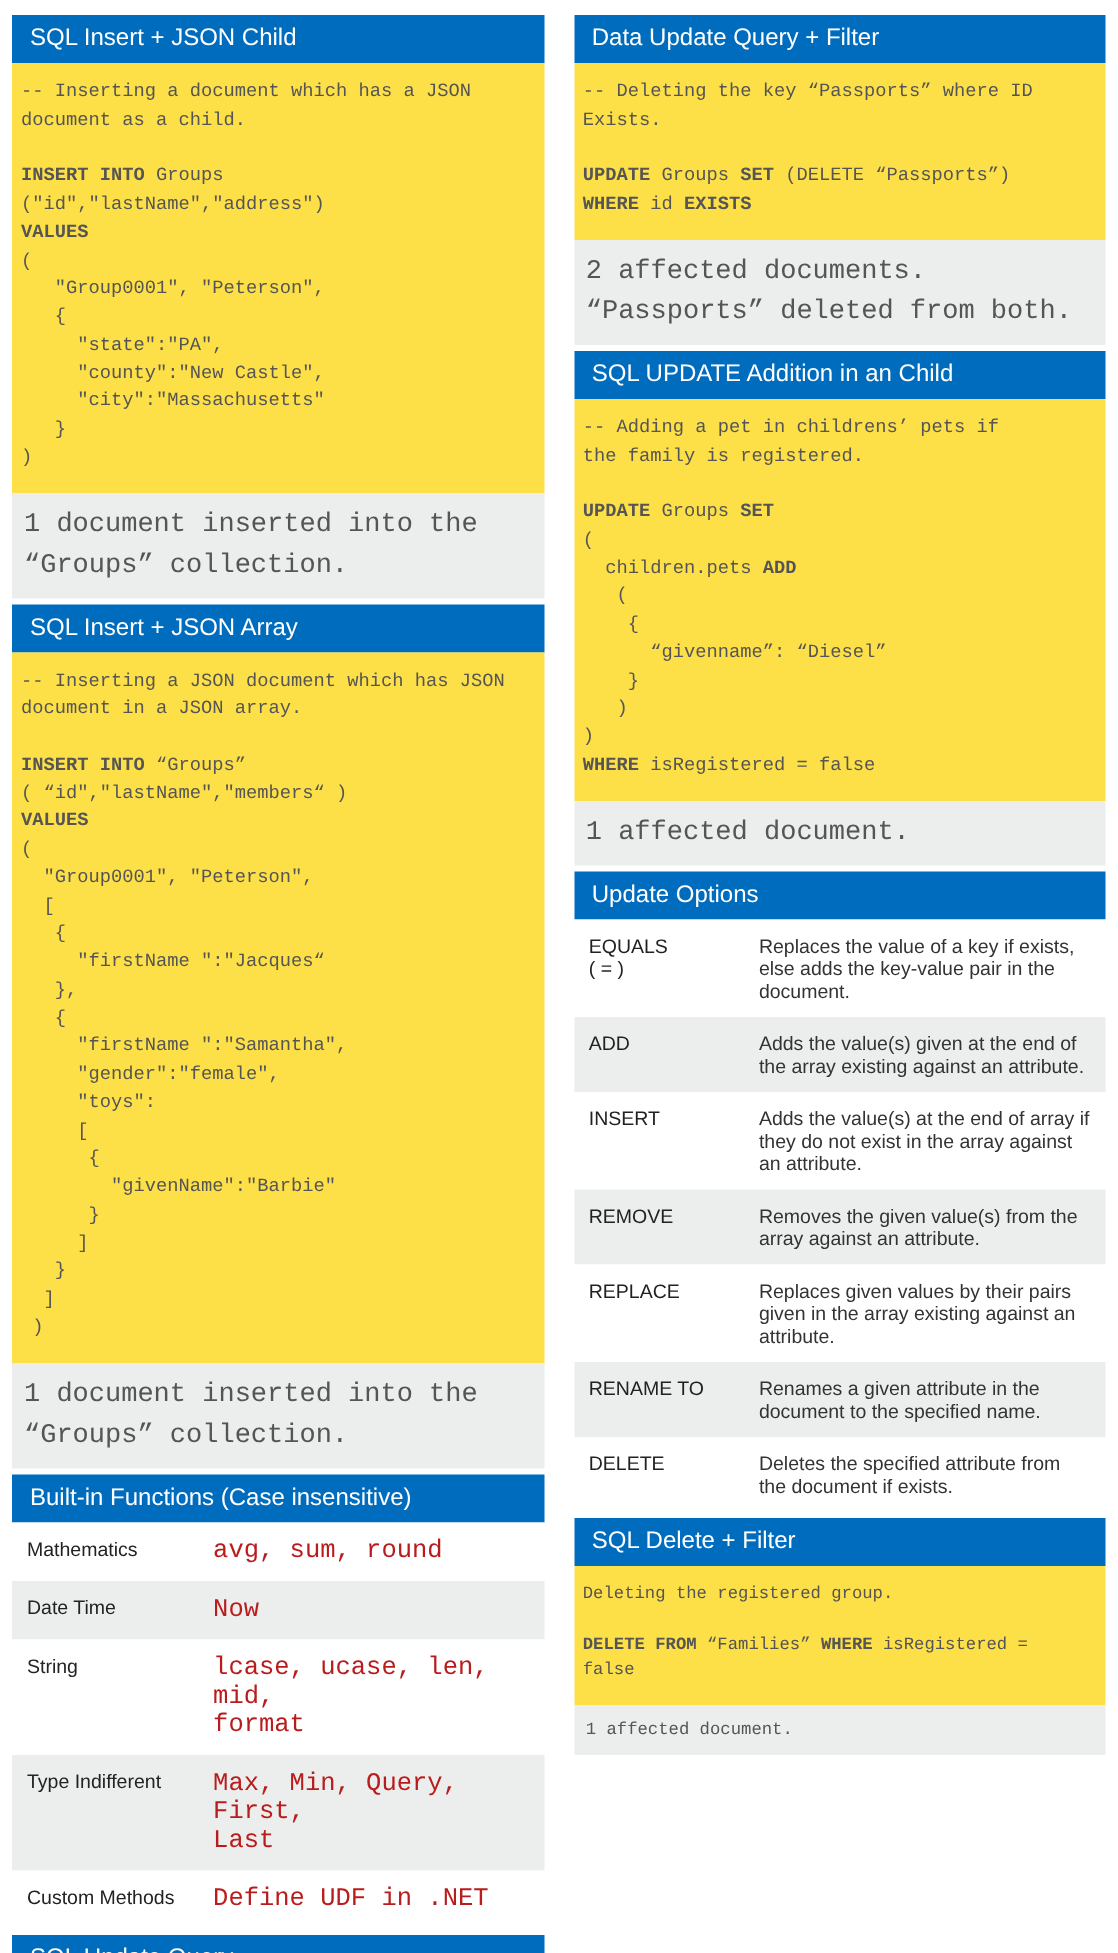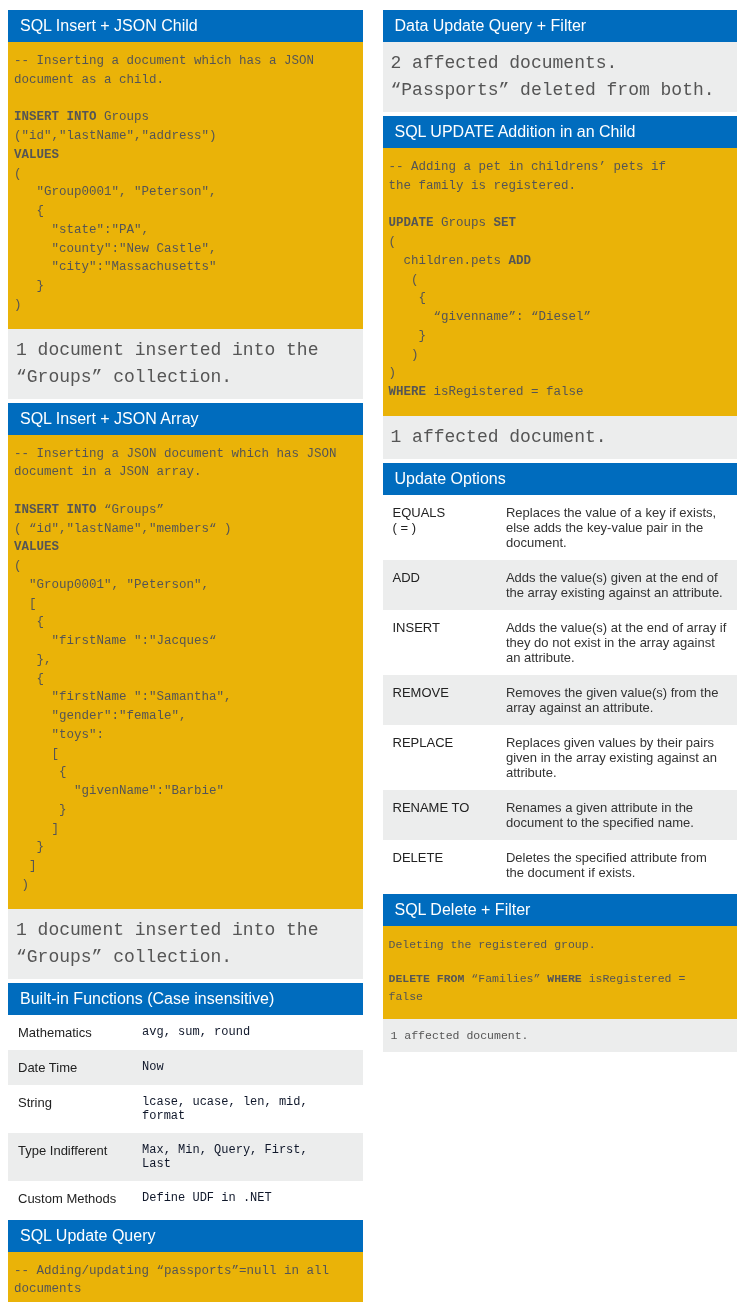--- a/index.html
+++ b/index.html
@@ -21,35 +21,35 @@
     font-weight: 300;
     padding: 7px 12px;
   }
   .code-block {
     font-family: "Courier New", monospace;
     font-size: 12.5px;
     line-height: 1.5;
     white-space: pre;
     color: #555;
     padding: 10px 6px 14px;
-    background: #eab308;
+    background: #fde047;
   }
   .result-block {
     font-family: "Courier New", monospace;
     font-size: 18px;
     line-height: 1.5;
     padding: 8px 8px;
     background: #eceded;
     color: #555;
   }
   .tbl { width: 100%; border-collapse: collapse; font-size: 13px; }
   .tbl td { padding: 10px 10px; vertical-align: top; }
   .tbl tr:nth-child(odd) td { background: #fff; }
   .tbl tr:nth-child(even) td { background: #eceded; }
-  .tbl .mono { font-family: "Courier New", monospace; font-size: 12px; color:#0f172a; }
+  .tbl .mono { font-family: "Courier New", monospace; font-size: 17px; color:#b91c1c; }
   .tbl .label { font-weight: 400; color:#222; width:35%; }
   .opt-key { font-weight: 400; color:#222; width:32%; }
 </style>
 </head>
 <body>
 
 <div class="columns">
 
   <div class="col">
 
@@ -141,20 +141,25 @@
  Groups  (“Passports”= null)</div>
 
     </div>
 
   </div>
 
   <div class="col">
 
     <div class="card">
       <div class="card-header">Data Update Query + Filter</div>
+      <div class="code-block">-- Deleting the key “Passports” where ID
+Exists.
+
+<b>UPDATE</b> Groups <b>SET</b> (DELETE “Passports”)
+<b>WHERE</b> id <b>EXISTS</b></div>
       <div class="result-block">2 affected documents. “Passports” deleted
 from both.</div>
     </div>
 
     <div class="card">
       <div class="card-header">SQL UPDATE Addition in an Child</div>
       <div class="code-block">-- Adding a pet in childrens’ pets if
 the family is registered.
 
 <b>UPDATE</b> Groups <b>SET</b>

